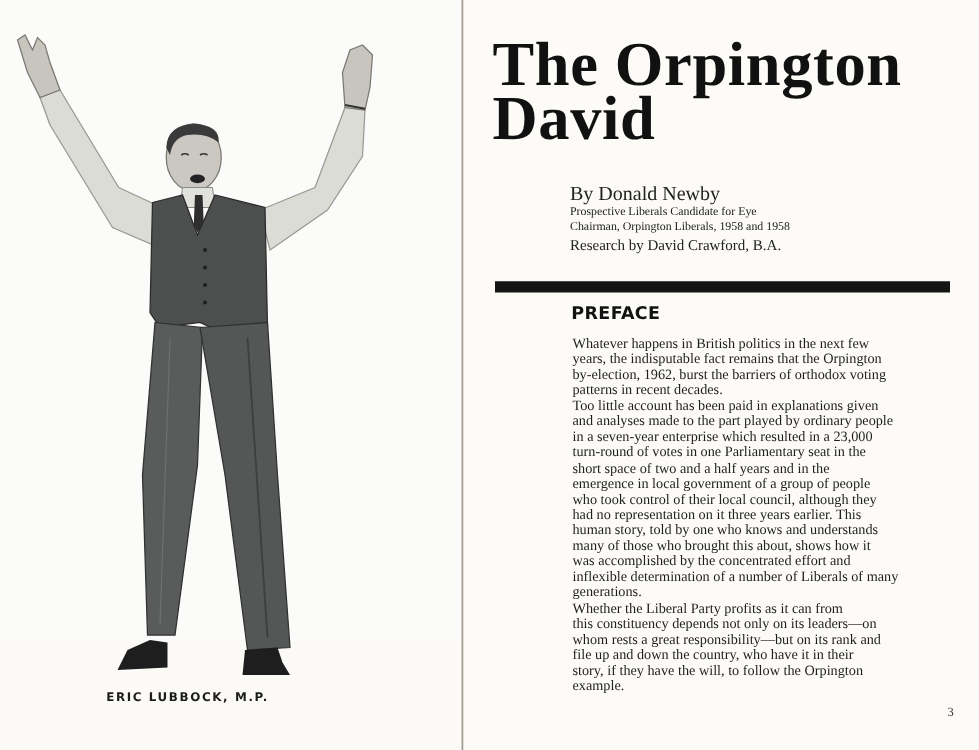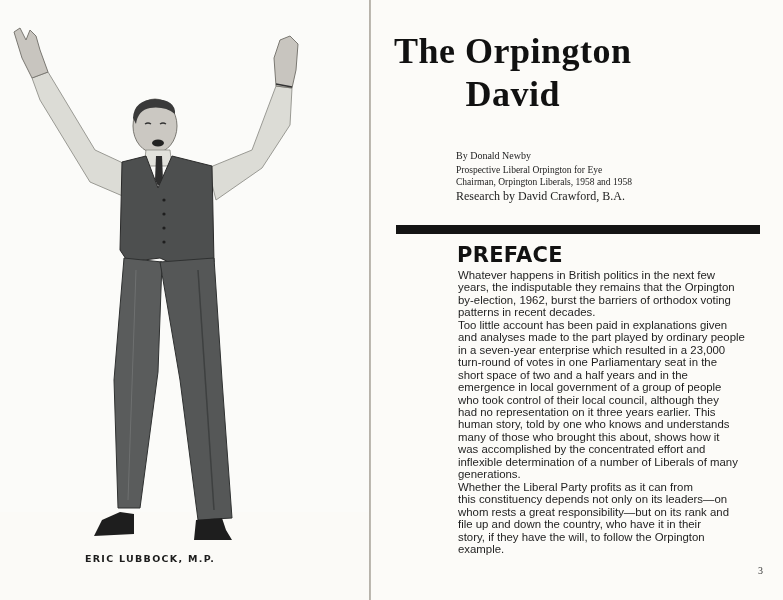--- a/index.html
+++ b/index.html
@@ -51,61 +51,60 @@
     letter-spacing: 1.3px;
     color: #1c1c1c;
   }
   .title {
     position: absolute;
     left: 23px;
     top: 30px;
     margin: 0;
     font-family: "Liberation Serif", serif;
     font-weight: bold;
-    font-size: 36px;
+    font-size: 50px;
     line-height: 43px;
     color: #111;
     letter-spacing: 0.5px;
-    text-align: center;
   }
   .byline {
     position: absolute;
     left: 85px;
     top: 148px;
     font-family: "Liberation Serif", serif;
     color: #222;
   }
-  .byline .author { font-size: 10px; line-height: 16px; }
+  .byline .author { font-size: 16px; line-height: 16px; }
   .byline .role { font-size: 9.5px; line-height: 12px; }
   .byline .research { font-size: 12px; line-height: 16px; }
   .rule {
     position: absolute;
     left: 25px;
     top: 225px;
     width: 364px;
     height: 9px;
     background: #141414;
   }
   .preface-heading {
     position: absolute;
     left: 86px;
     top: 243px;
     margin: 0;
     font-family: "DejaVu Sans", sans-serif;
     font-weight: bold;
-    font-size: 21px;
+    font-size: 14px;
     letter-spacing: 0.3px;
     color: #121212;
   }
   .preface-body {
     position: absolute;
     left: 87px;
     top: 269px;
     width: 315px;
-    font-family: Liberation Sans, sans-serif;
+    font-family: Liberation Serif, serif;
     font-size: 11.4px;
     line-height: 12.45px;
     color: #1e1e1e;
   }
   .preface-body p { margin: 0; }
   .preface-body .line { display: block; white-space: nowrap; }
   .page-number {
     position: absolute;
     left: 387px;
     top: 565px;
@@ -168,33 +167,33 @@
   <div class="gutter"></div>
 
   <div class="page-right">
     <h1 class="title">
       <span>The Orpington</span><br>
       <span>David</span>
     </h1>
 
     <div class="byline">
       <div class="author">By Donald Newby</div>
-      <div class="role">Prospective Liberal Orpington for Eye</div>
+      <div class="role">Prospective Liberals Candidate for Eye</div>
       <div class="role">Chairman, Orpington Liberals, 1958 and 1958</div>
       <div class="research">Research by David Crawford, B.A.</div>
     </div>
 
     <div class="rule"></div>
 
     <h2 class="preface-heading">PREFACE</h2>
 
     <div class="preface-body">
       <p>
         <span class="line">Whatever happens in British politics in the next few</span>
-        <span class="line">years, the indisputable they  remains that the Orpington</span>
+        <span class="line">years, the indisputable fact  remains that the Orpington</span>
         <span class="line">by-election, 1962, burst the barriers of orthodox voting</span>
         <span class="line">patterns in recent decades.</span>
       </p>
       <p>
         <span class="line">Too little account has been paid in explanations given</span>
         <span class="line">and analyses made to the part played by ordinary people</span>
         <span class="line">in a seven-year enterprise which resulted in a 23,000</span>
         <span class="line">turn-round of votes in one Parliamentary seat in the</span>
         <span class="line">short space of two and a half years and in the</span>
         <span class="line">emergence in local government of a group of people</span>

